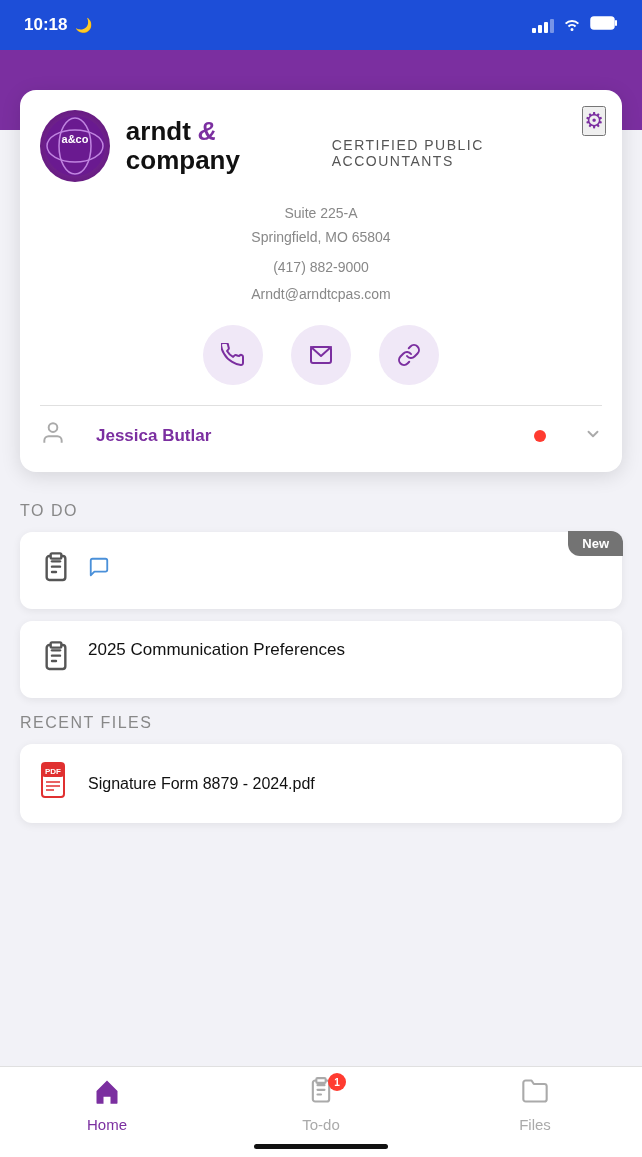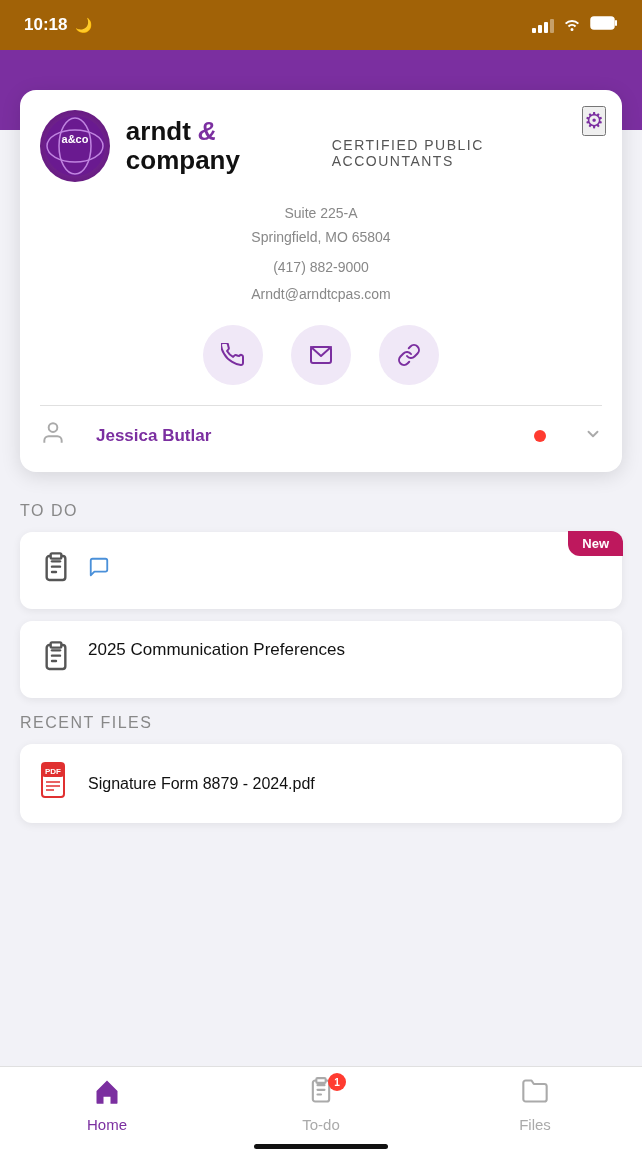--- a/index.html
+++ b/index.html
@@ -8,21 +8,21 @@
       width: 642px;
       min-height: 1157px;
       font-family: -apple-system, BlinkMacSystemFont, 'Helvetica Neue', Arial, sans-serif;
       background: #f2f2f7;
       position: relative;
       overflow-x: hidden;
     }
 
     
     .status-bar {
-      background: #a16207;
+      background: #1d4ed8;
       height: 50px;
       display: flex;
       align-items: center;
       justify-content: space-between;
       padding: 0 24px;
       color: white;
     }
     .status-time {
       font-size: 17px;
       font-weight: 600;
@@ -200,21 +200,21 @@
       display: flex;
       align-items: flex-start;
       gap: 16px;
       overflow: visible;
     }
 
     .new-badge {
       position: absolute;
       top: -1px;
       right: -1px;
-      background: #be185d;
+      background: #737373;
       color: white;
       font-size: 13px;
       font-weight: 600;
       padding: 5px 14px;
       border-radius: 0 12px 0 12px;
     }
 
     .todo-icon {
       font-size: 28px;
       color: #555;

